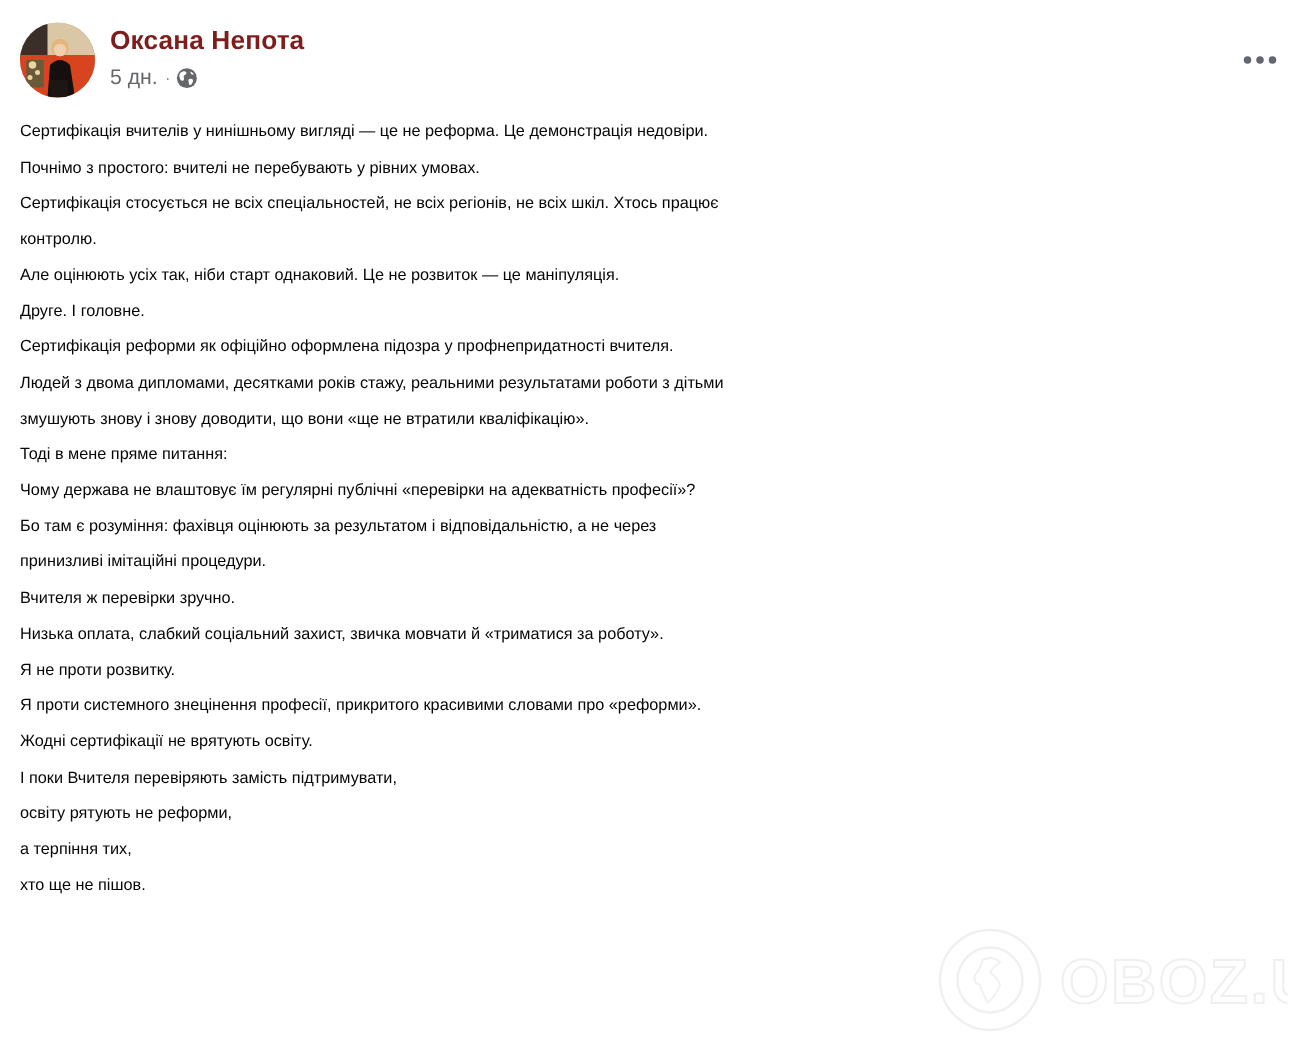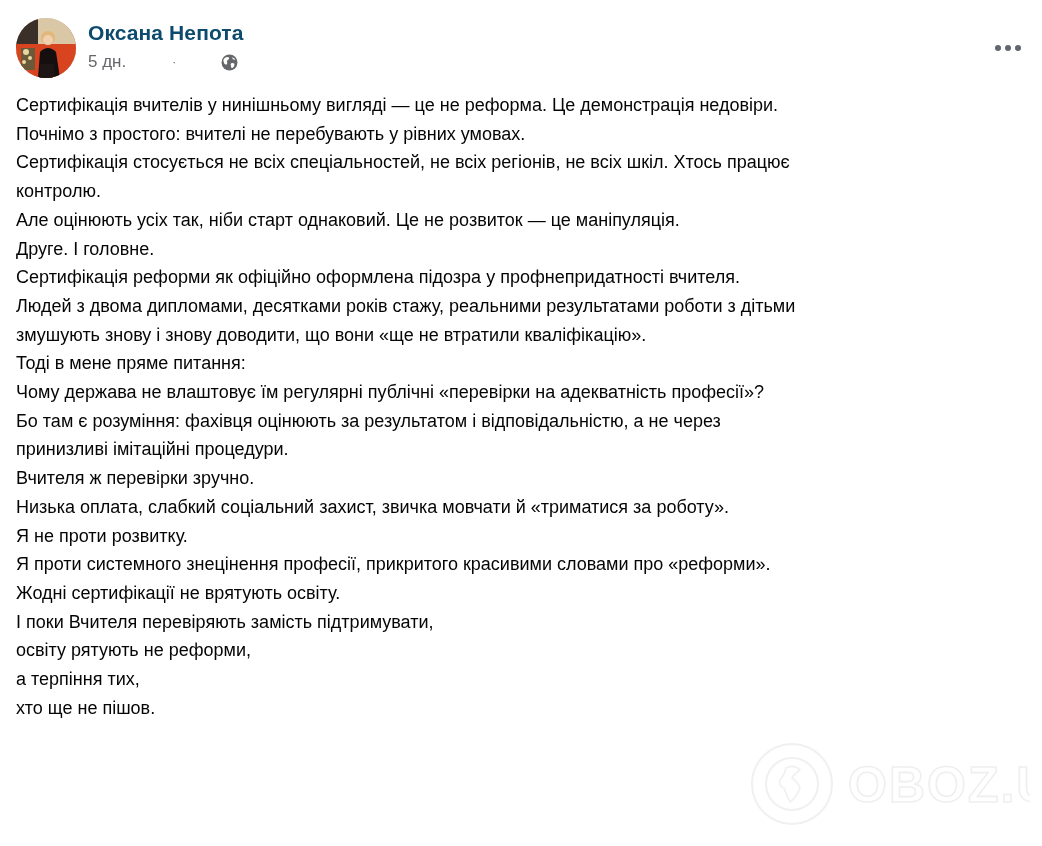--- a/index.html
+++ b/index.html
@@ -32,34 +32,33 @@
       overflow: hidden;
       background: linear-gradient(135deg, #c9b49a 0%, #d8c6a8 30%, #c8452a 55%, #e04a22 75%, #3a2a24 100%);
     }
     .avatar svg { display: block; }
     .author-name {
       position: absolute;
       left: 72px;
       top: 3px;
       font-size: 21px;
       font-weight: bold;
-      color: #0c4a6e;
+      color: #7f1d1d;
       letter-spacing: 0.1px;
       white-space: nowrap;
     }
     .meta {
       position: absolute;
       left: 72px;
       top: 34px;
       display: flex;
       align-items: center;
       font-size: 17px;
       color: #65676b;
       white-space: nowrap;
-      gap: 40px;
     }
     .meta .dot {
       margin: 0 5px 0 6px;
       font-size: 12px;
       color: #65676b;
     }
     .globe {
       width: 17px;
       height: 17px;
       display: inline-block;
@@ -82,21 +81,21 @@
       height: 6px;
       border-radius: 50%;
       background: #606770;
       display: block;
     }
     .post-body {
       position: absolute;
       left: 16px;
       top: 91px;
       right: 12px;
-      font-size: 18px;
+      font-size: 13px;
       line-height: 28.7px;
       color: #050505;
     }
     .post-body .line {
       display: block;
       white-space: nowrap;
     }
     .watermark {
       position: absolute;
       left: 748px;

